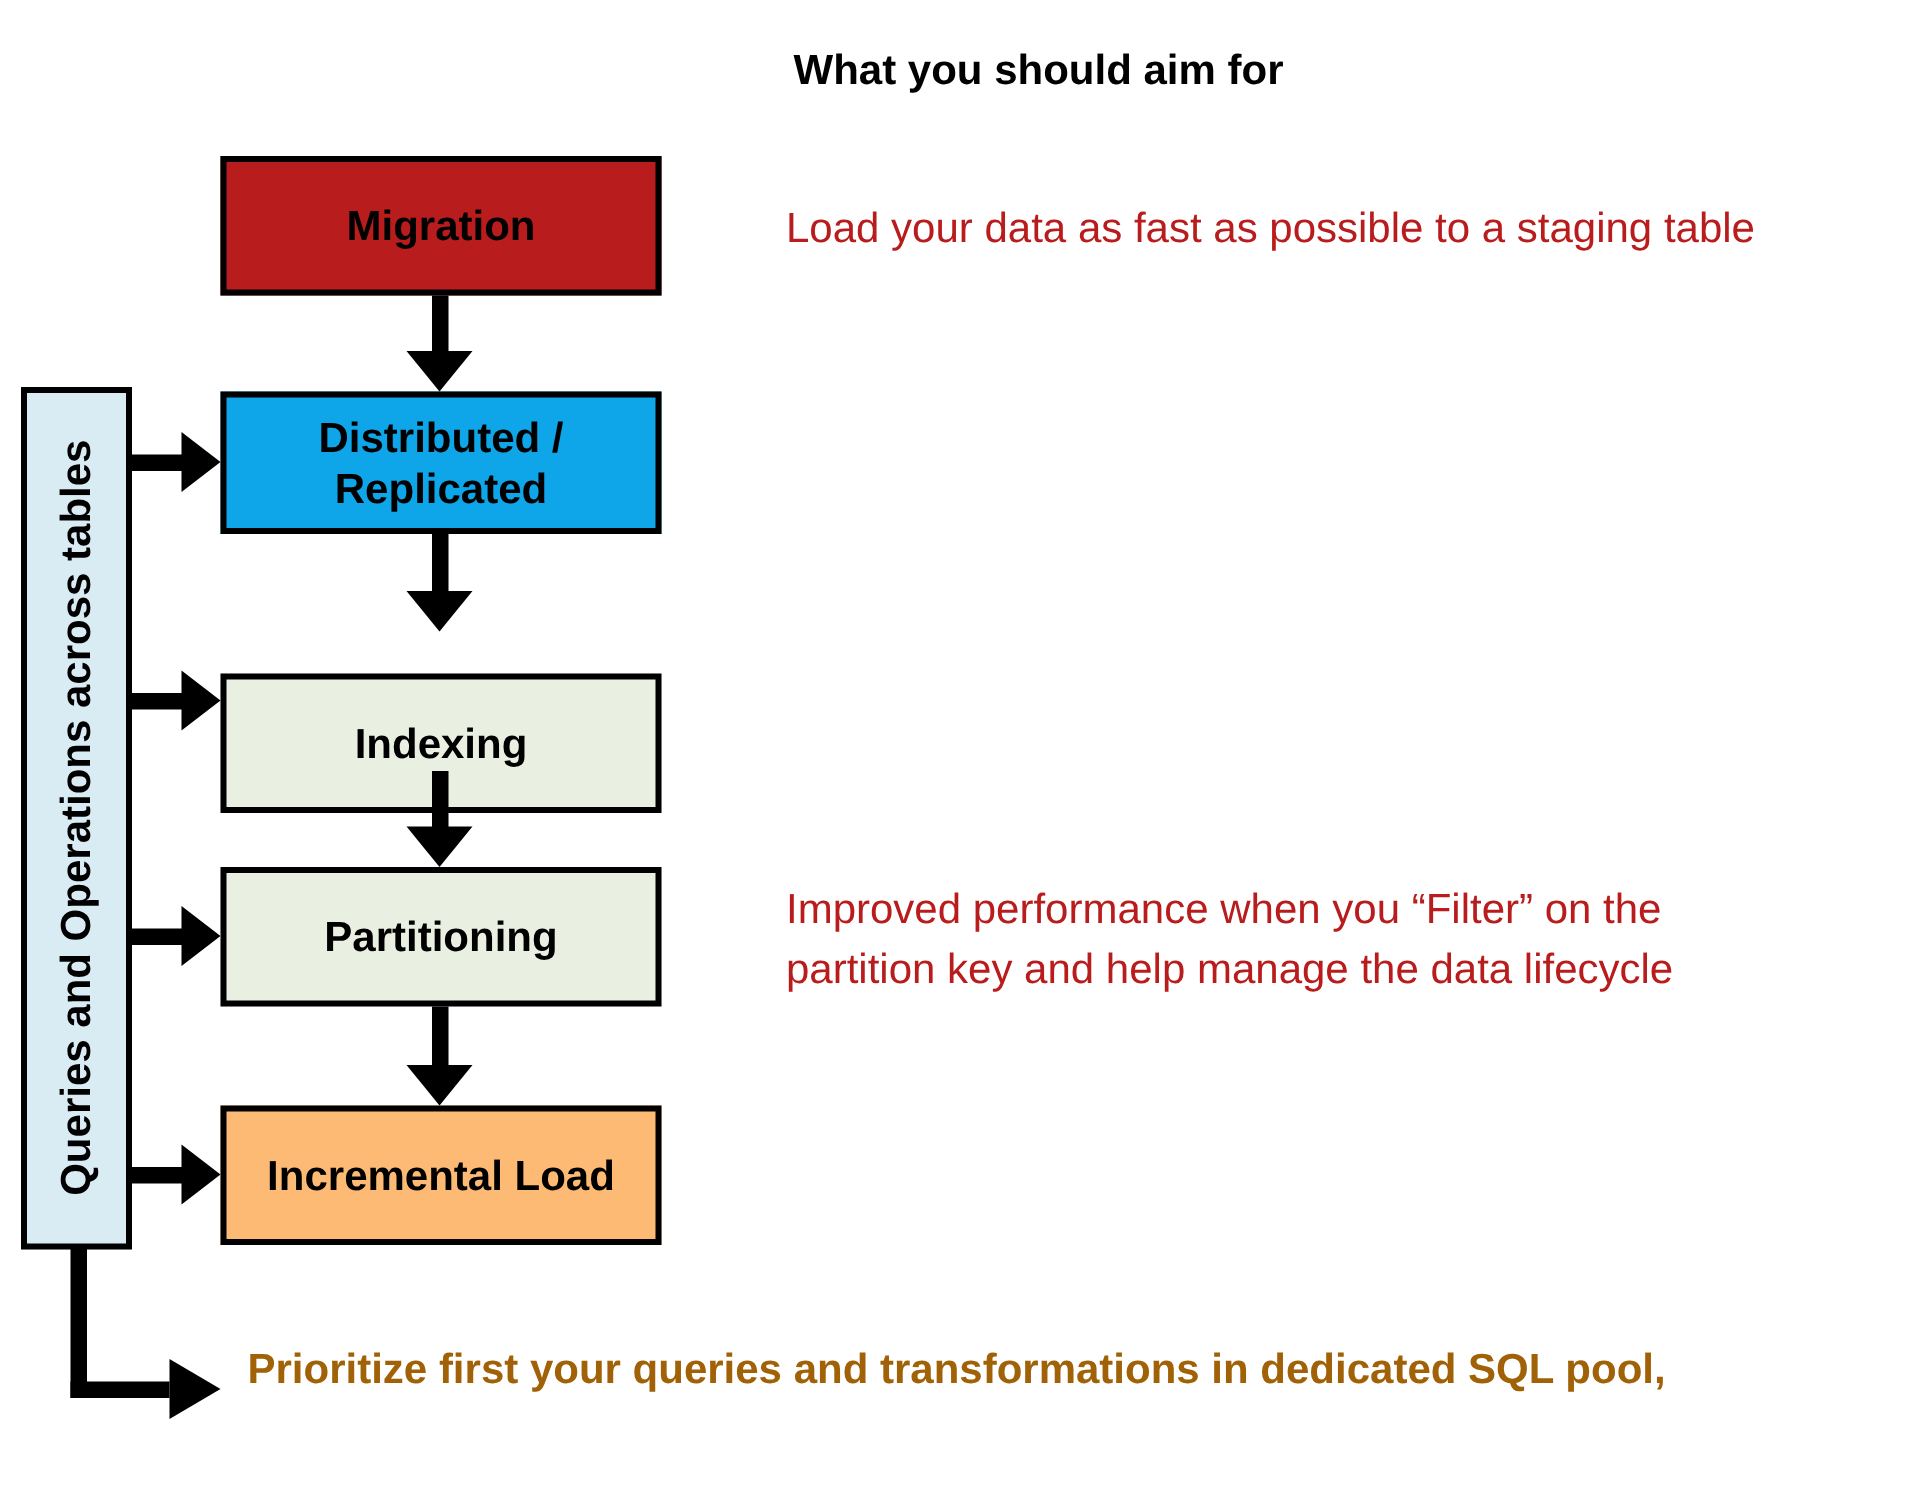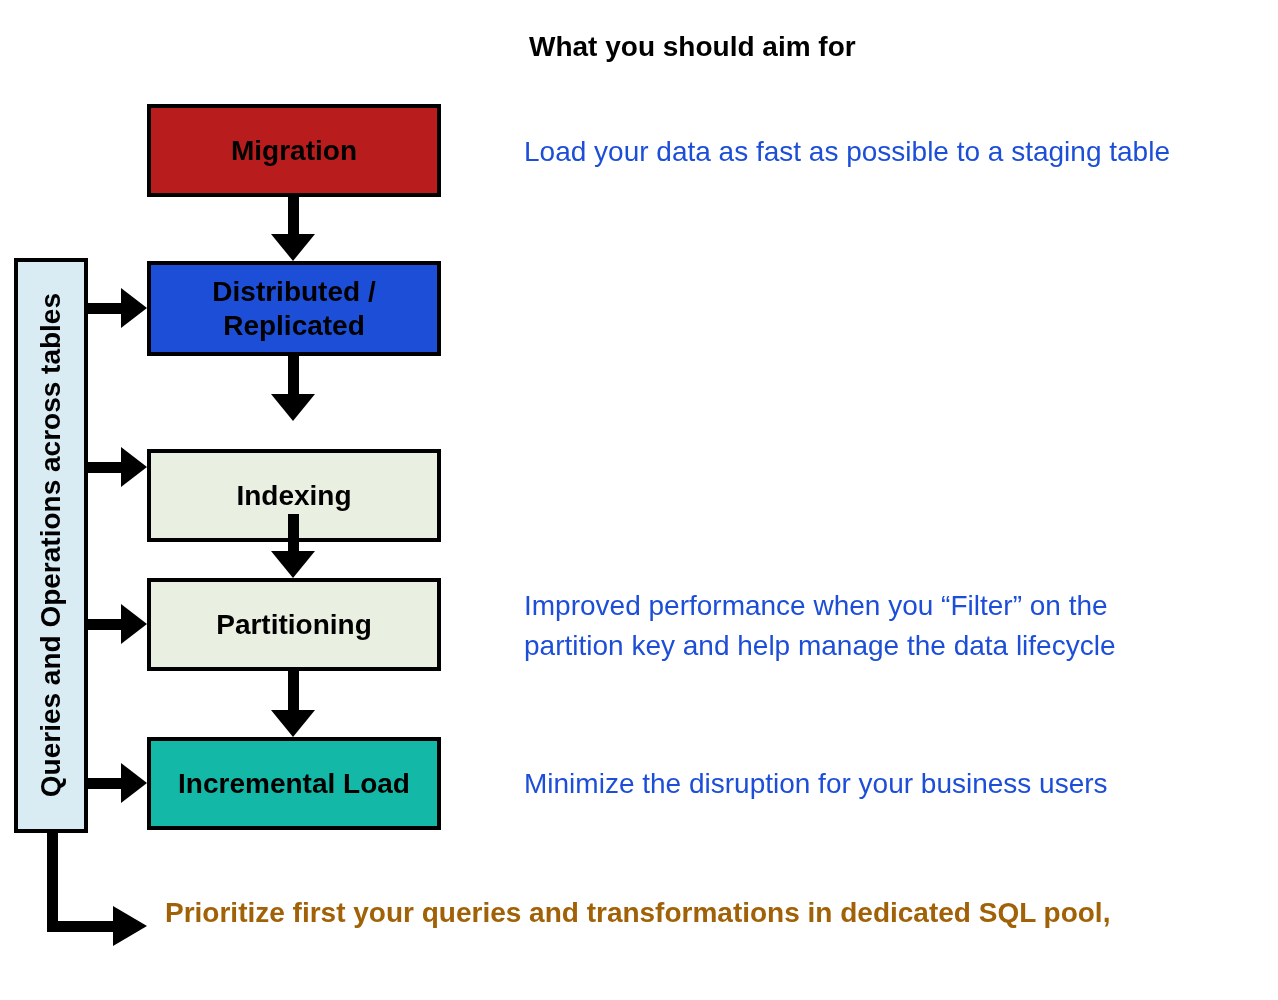--- a/index.html
+++ b/index.html
@@ -68,21 +68,21 @@
   .connector-h { position: absolute; left: 47px; top: 921px; width: 66px; height: 11px; background: #000; }
   .connector-head {
     position: absolute; left: 113px; top: 906px; width: 0; height: 0;
     border-top: 20px solid transparent; border-bottom: 20px solid transparent;
     border-left: 34px solid #000;
   }
 
   
   .aim {
     position: absolute; left: 524px; width: 720px;
-    font-size: 28px; line-height: 40px; color: #1d4ed8;
+    font-size: 28px; line-height: 40px; color: #b91c1c;
   }
   .aim span { display: block; }
   .aim-0 { top: 132px; }
   .aim-1 { top: 270px; }
   .aim-2 { top: 428px; }
   .aim-3 { top: 586px; }
   .aim-4 { top: 764px; }
 
   
   .footnote {
@@ -94,30 +94,30 @@
 </head>
 <body>
 
 <div class="canvas">
 
   <div class="aim-heading">What you should aim for</div>
 
   <div class="flow-box box-0" style="background-color: #b91c1c;">
     <span>Migration</span>
   </div>
-  <div class="flow-box box-1" style="background-color: #1d4ed8;">
+  <div class="flow-box box-1" style="background-color: #0ea5e9;">
     <span>Distributed / Replicated</span>
   </div>
   <div class="flow-box box-2" style="background-color: rgb(234, 240, 225);">
     <span>Indexing</span>
   </div>
   <div class="flow-box box-3" style="background-color: rgb(234, 240, 225);">
     <span>Partitioning</span>
   </div>
-  <div class="flow-box box-4" style="background-color: #14b8a6;">
+  <div class="flow-box box-4" style="background-color: #fdba74;">
     <span>Incremental Load</span>
   </div>
 
   <div class="v-arrow va-0">
     <div class="shaft"></div>
     <div class="head"></div>
   </div>
   <div class="v-arrow va-1">
     <div class="shaft"></div>
     <div class="head"></div>
@@ -156,21 +156,18 @@
   <div class="connector-h"></div>
   <div class="connector-head"></div>
 
   <div class="aim aim-0">
     <span>Load your data as fast as possible to a staging table</span>
   </div>
   <div class="aim aim-3">
     <span>Improved performance when you “Filter” on the</span>
     <span>partition key and help manage the data lifecycle</span>
   </div>
-  <div class="aim aim-4">
-    <span>Minimize the disruption for your business users</span>
-  </div>
 
   <div class="footnote">
     <span>Prioritize first your queries and transformations in dedicated SQL pool,</span>
   </div>
 
 </div>
 
 </body></html>

